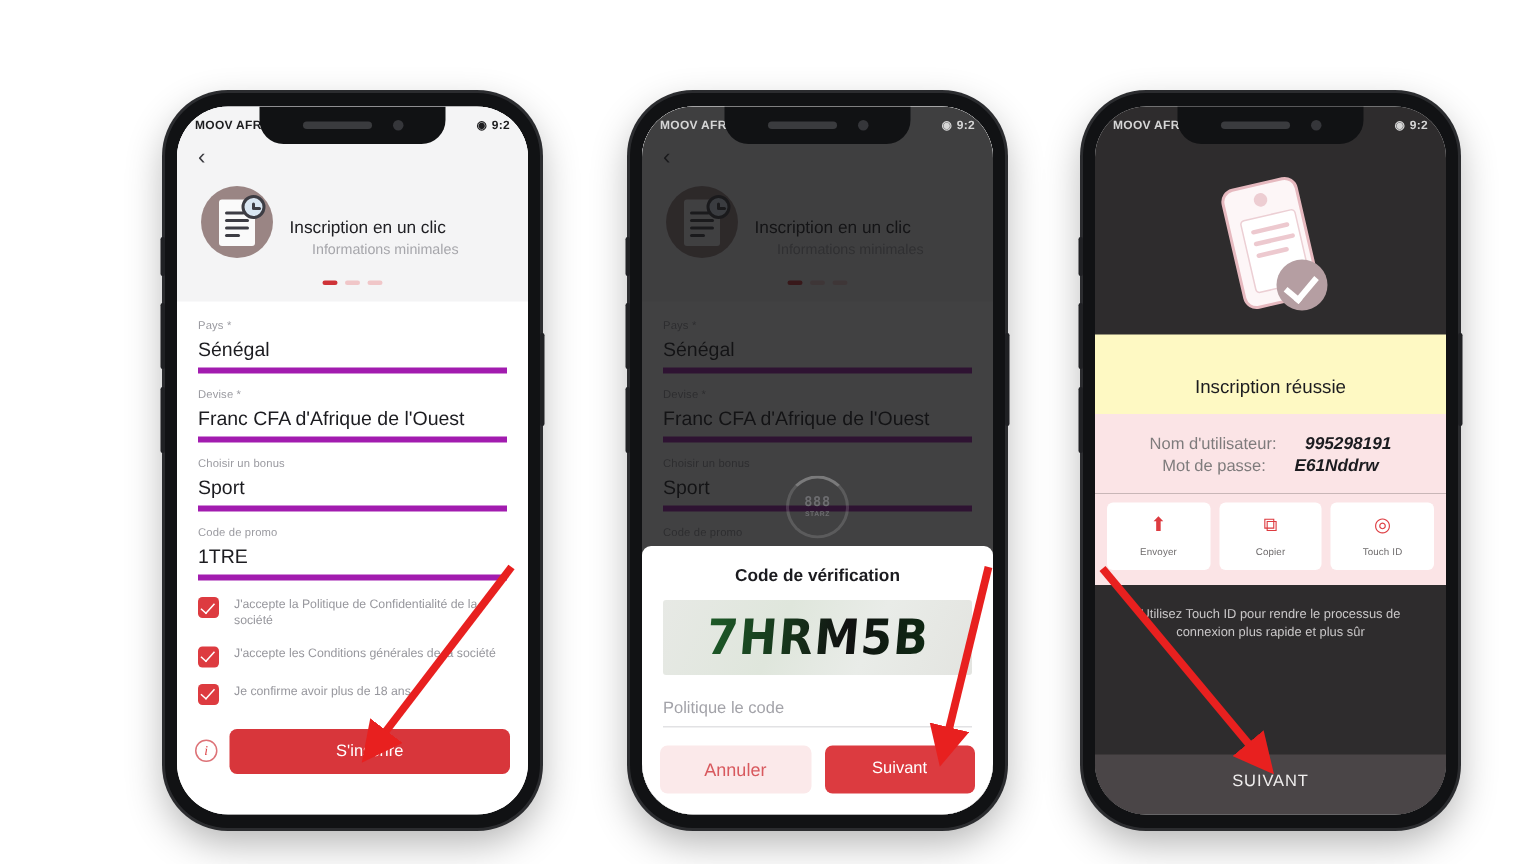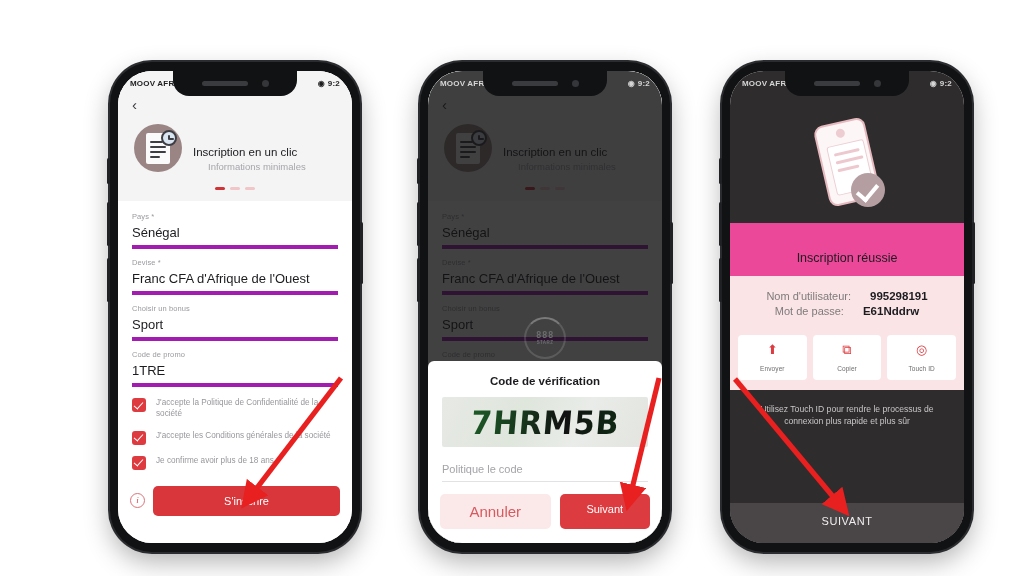--- a/index.html
+++ b/index.html
@@ -147,21 +147,21 @@
     font-family: "DejaVu Sans", sans-serif; font-weight: 700; font-size: 30px;
     letter-spacing: 1px;
     background: linear-gradient(95deg,#1d5b28 0%,#17381c 34%,#111111 62%,#0f2a14 100%);
     -webkit-background-clip: text; background-clip: text; color: transparent;
     transform: skewX(-5deg) scaleY(1.08);
   }
   .codein { margin: 16px 14px 0; border-bottom: 1px solid #e2e2e4; padding-bottom: 6px; }
   .codein .ph { font-size: 11px; color: #a3a3a9; }
   .sheet-acts { display: flex; gap: 9px; padding: 12px 12px 14px; }
   .btn-ghost {
-    flex: 1; text-align: center; font-size: 15px; padding: 9px 10px; border-radius: 5px;
+    flex: 1; text-align: center; font-size: 12px; padding: 9px 0; border-radius: 5px;
     background: #fbe9ea; color: #d8595e;
   }
   .btn-solid {
     flex: 1; text-align: center; font-size: 11px; padding: 9px 0; border-radius: 5px;
     background: #dc3b40; color: #fff;
   }
 
   
   .s3 { position: absolute; inset: 0; background: #2e2c2d; display: flex; flex-direction: column; }
   .s3-top { height: 152px; position: relative; }
@@ -177,25 +177,25 @@
   .succ-art .pg i:nth-child(2){ top:15px; width:28px; }
   .succ-art .pg i:nth-child(3){ top:23px; width:22px; }
   .succ-badge {
     position: absolute; left: 50%; top: 102px; margin-left: 4px; width: 34px; height: 34px;
     border-radius: 50%; background: #b59ea2; z-index: 8;
   }
   .succ-badge::after {
     content:''; position: absolute; left: 10px; top: 7px; width: 9px; height: 17px;
     border: solid #fff; border-width: 0 4px 4px 0; transform: rotate(40deg);
   }
-  .s3-card { background: #ec4899; padding: 28px 0 11px; text-align: center; }
+  .s3-card { background: #fef9c3; padding: 28px 0 11px; text-align: center; }
   .s3-card .ttl { font-size: 12.5px; color: #1c1c20; }
   .s3-creds { background: #fbe4e6; padding: 11px 0 9px; text-align: center; }
   .credline { font-size: 11px; color: #7e7b7c; margin: 3px 0; }
-  .credline b { color: #1c1c20; font-weight: 700; font-size: 11.5px; margin-left: 19px; }
+  .credline b { color: #1c1c20; font-weight: 700; font-size: 11.5px; margin-left: 19px; font-style: italic; }
   .s3-acts { display: flex; gap: 6px; padding: 6px 8px 10px; background: #fbe4e6; }
   .act {
     flex: 1; background: #fff; border-radius: 4px; padding: 7px 0 5px; text-align: center;
   }
   .act .gl { color: #dd3b40; display: block; height: 15px; line-height: 15px; font-size: 13px; }
   .act .cl { font-size: 6.5px; color: #6f6c6d; margin-top: 3px; letter-spacing: .1px; }
   .s3-hint { color: #c9c7c8; font-size: 8.6px; line-height: 1.45; text-align: center; padding: 13px 10px 0; }
   .s3-spacer { flex: 1; }
   .s3-next {
     background: #4a4547; color: #f0eeee; text-align: center;

